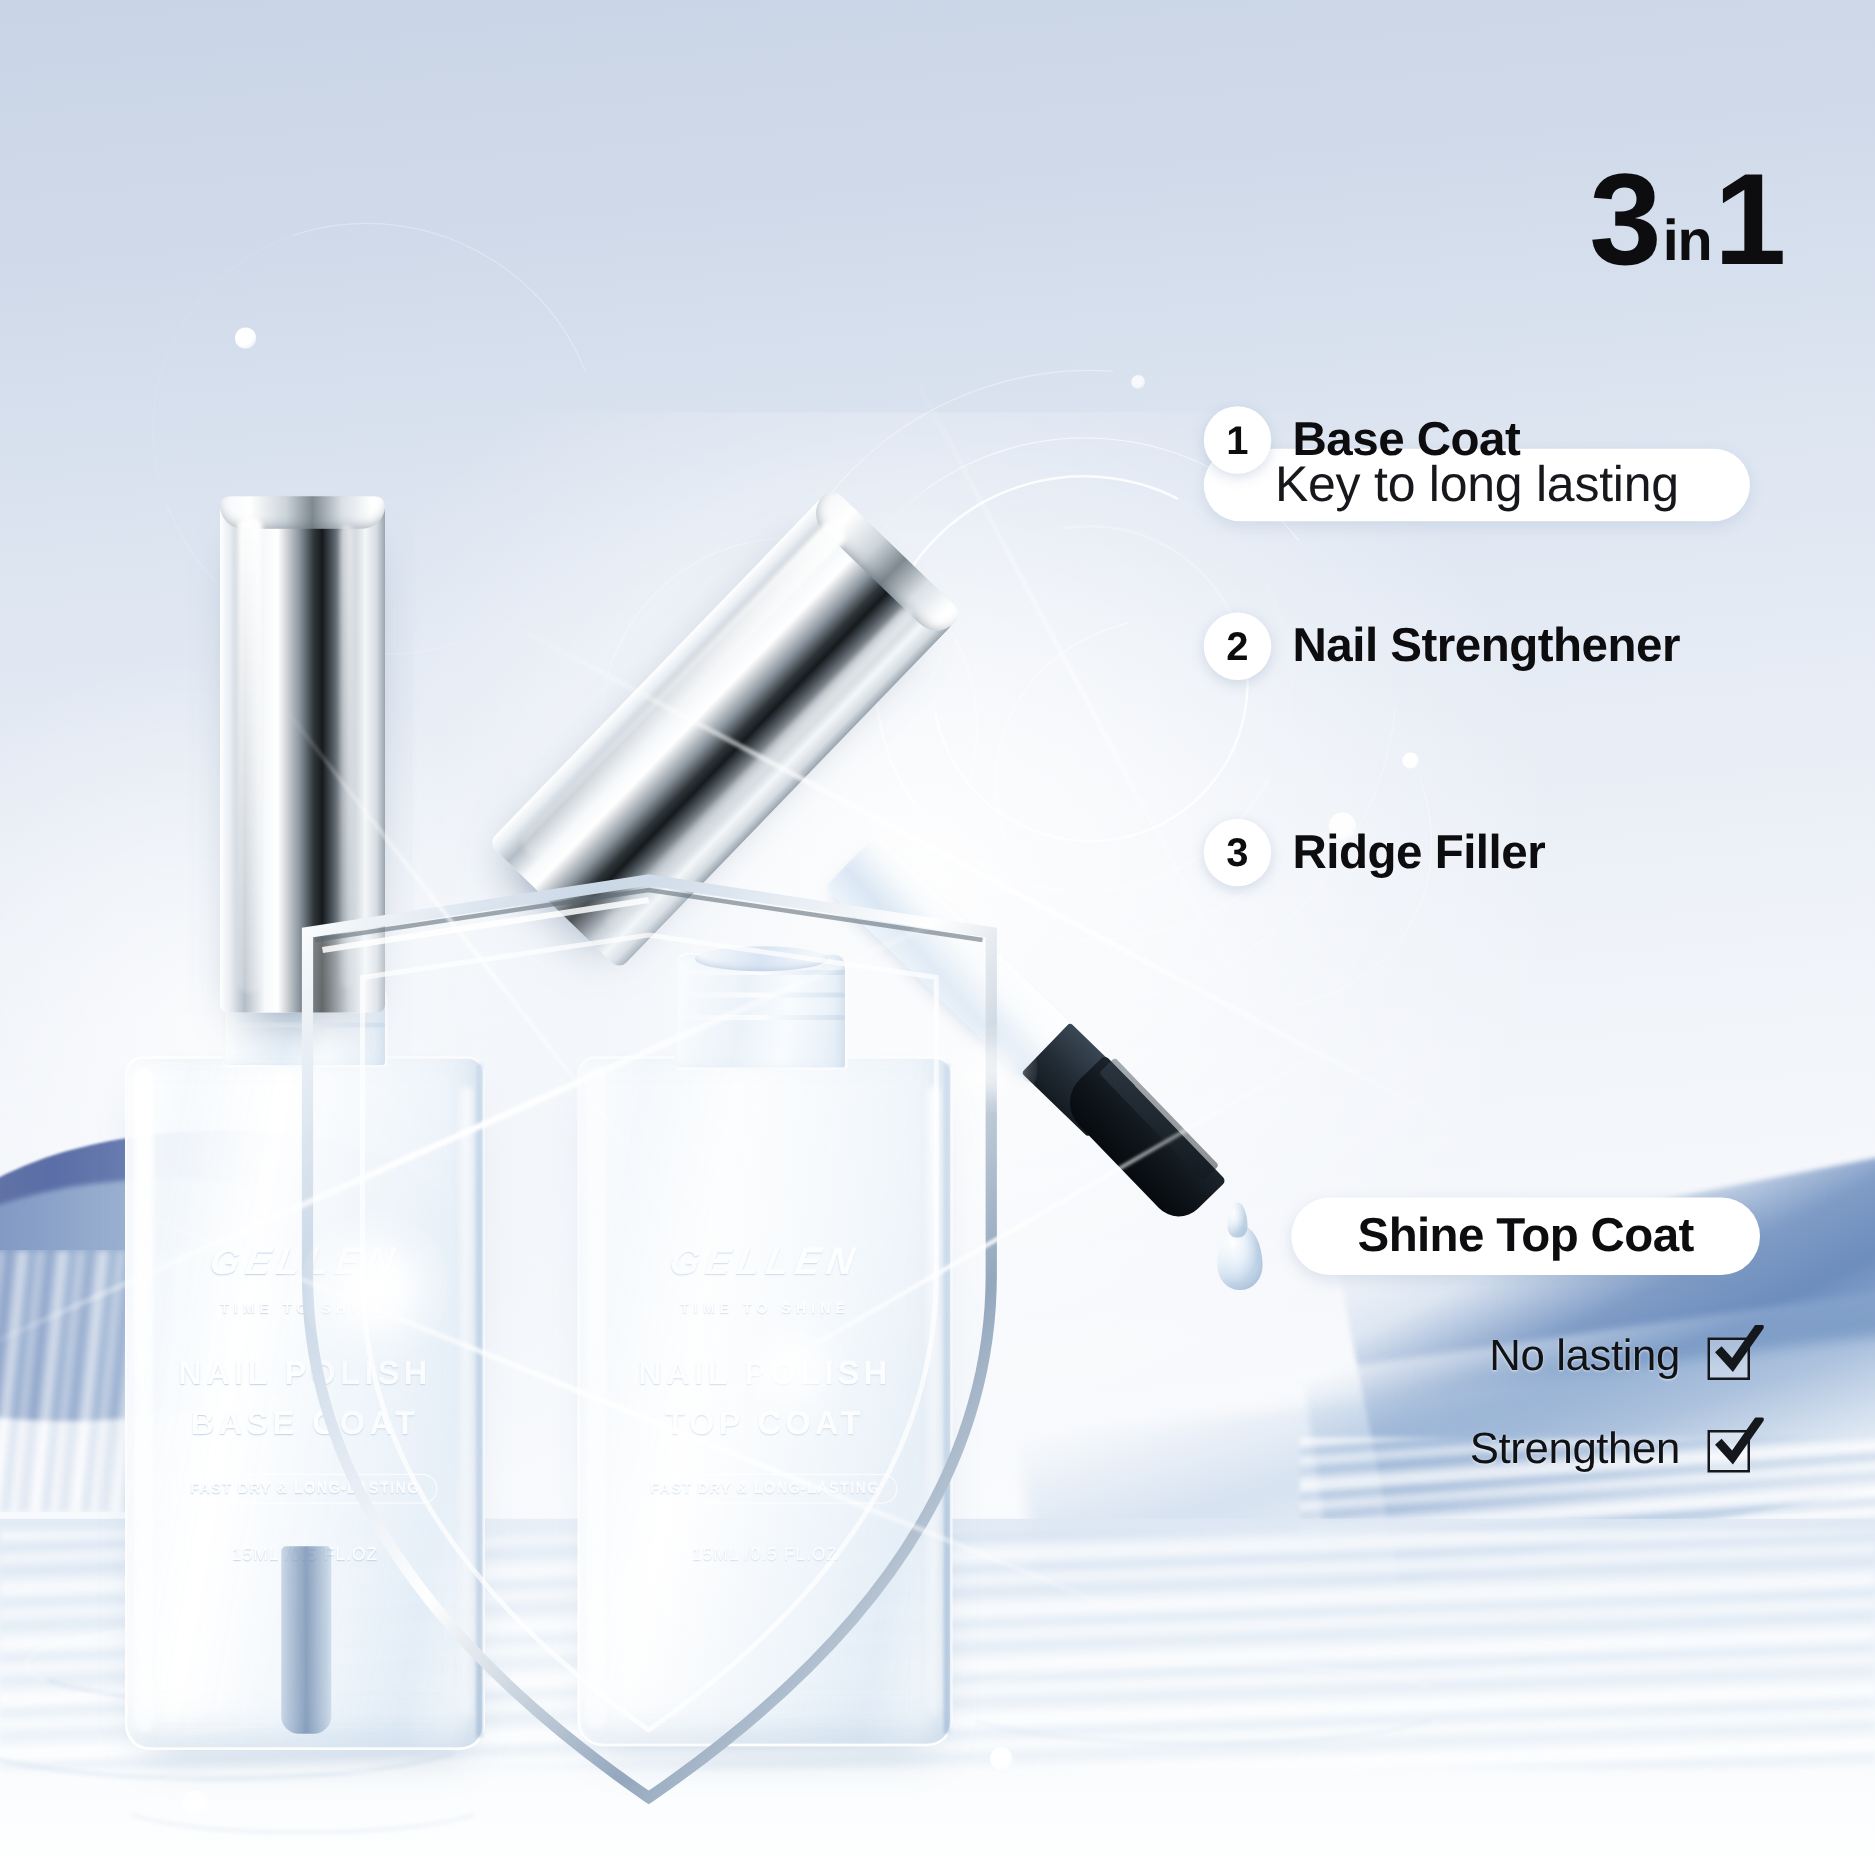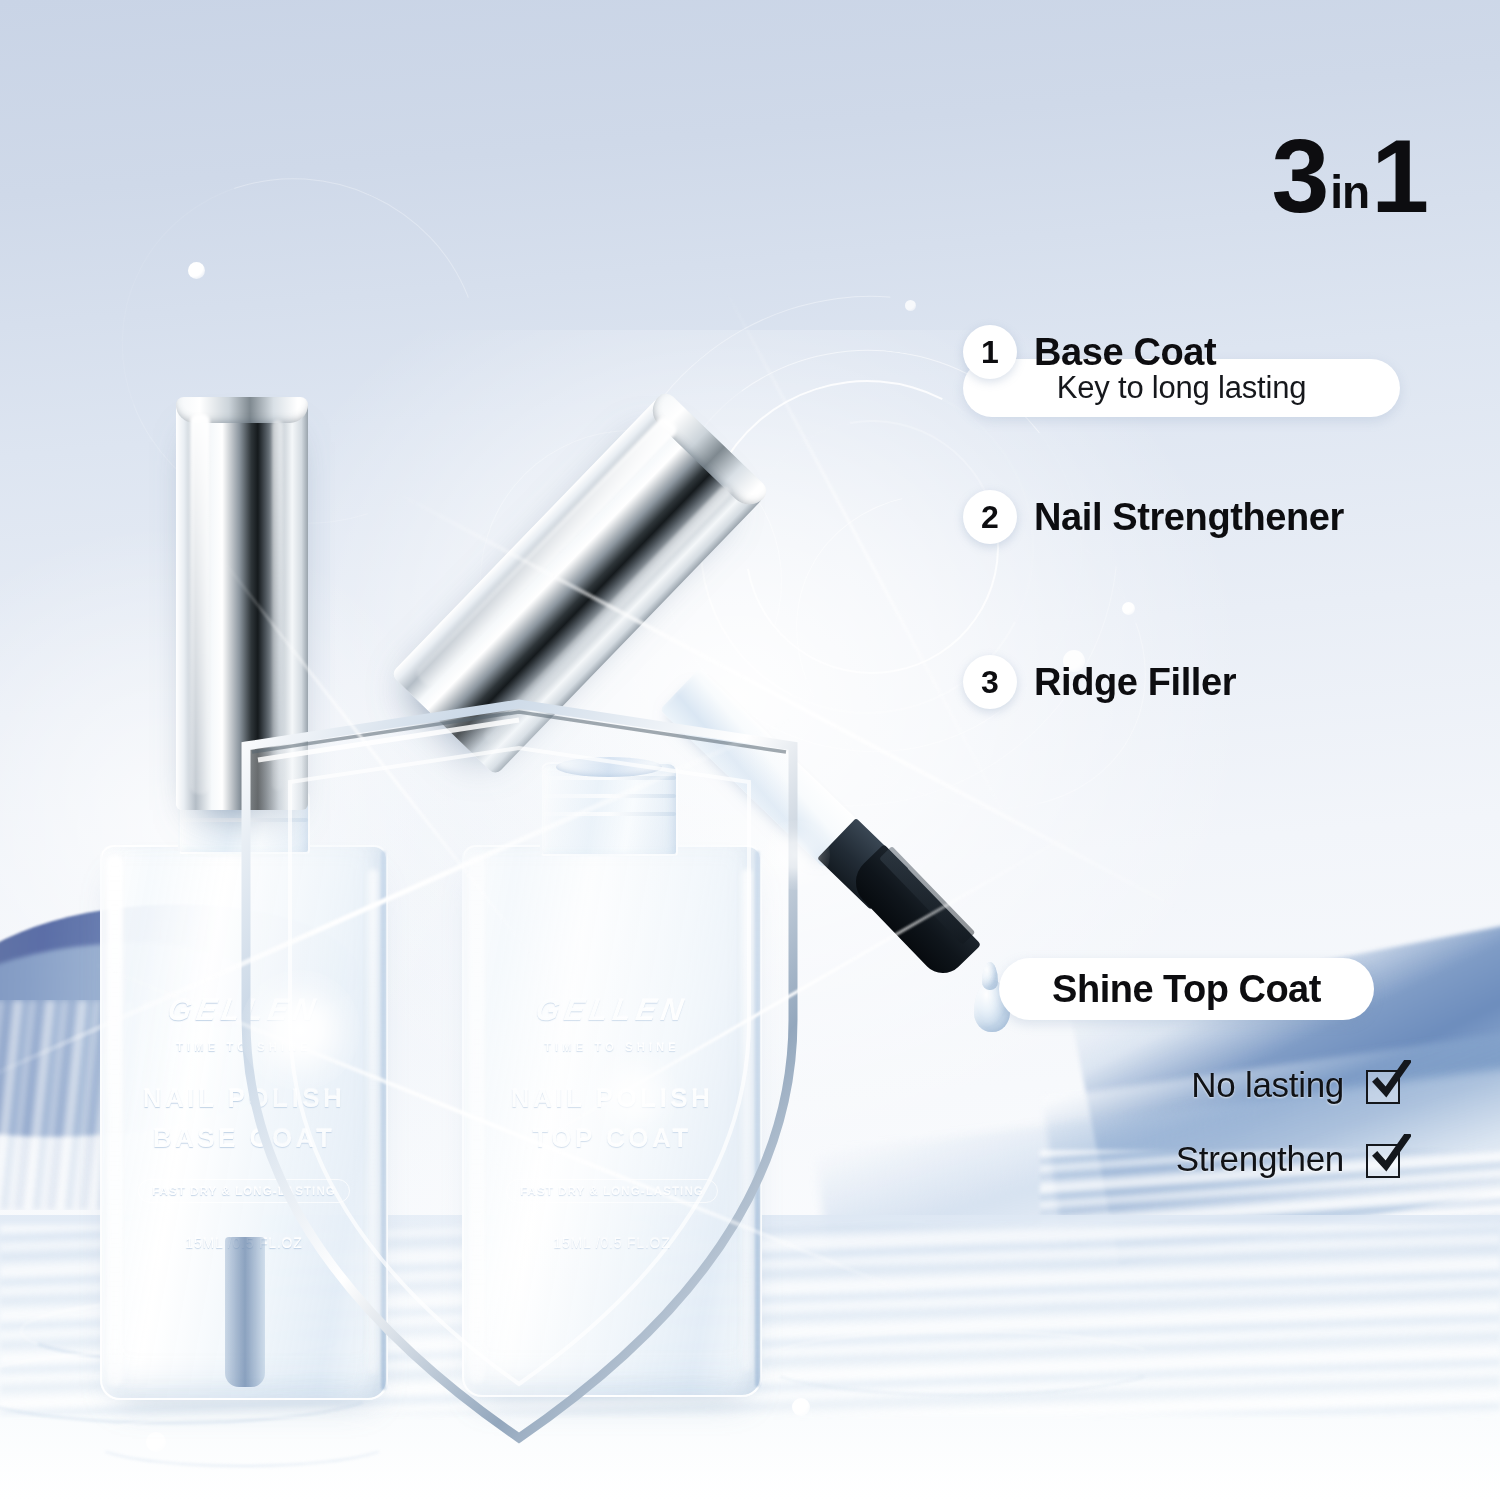--- a/index.html
+++ b/index.html
@@ -187,24 +187,24 @@
     display:flex;align-items:center;justify-content:center;
     font-size:32px;font-weight:bold;color:#0d0d10;flex:0 0 auto;
     box-shadow:0 3px 10px rgba(120,145,180,.28);
   }
   .feat-title{font-size:38px;font-weight:bold;color:#0d0d10;margin-left:17px;letter-spacing:-.4px;white-space:nowrap;}
   .feat-pill{
     position:relative;margin-top:-20px;width:437px;height:58px;border-radius:29px;background:#ffffff;
     display:flex;align-items:center;justify-content:center;z-index:2;
     box-shadow:0 4px 12px rgba(120,145,180,.20);
   }
-  .feat-pill span{font-size:31px;color:#16181c;letter-spacing:-.2px;}
+  .feat-pill span{font-size:40px;color:#16181c;letter-spacing:-.2px;}
 
   .shine-pill{
-    position:absolute;left:999px;top:958px;width:375px;height:62px;border-radius:31px;background:#ffffff;
+    position:absolute;left:1033px;top:958px;width:375px;height:62px;border-radius:31px;background:#ffffff;
     display:flex;align-items:center;justify-content:center;
     box-shadow:0 4px 12px rgba(120,145,180,.22);
   }
   .shine-pill span{font-size:38px;font-weight:bold;color:#0d0d10;letter-spacing:-.5px;}
 
   .check-list{position:absolute;left:980px;top:1048px;width:420px;}
   .check-row{display:flex;align-items:center;justify-content:flex-end;height:74px;}
   .check-label{font-size:35px;color:#101216;letter-spacing:-.3px;text-shadow:0 1px 2px rgba(255,255,255,.65);}
   .check-box{position:relative;width:34px;height:34px;margin-left:22px;flex:0 0 auto;}
   .check-box .bx{position:absolute;left:0;top:2px;width:30px;height:30px;border:2.5px solid #14171c;background:rgba(255,255,255,.35);}

